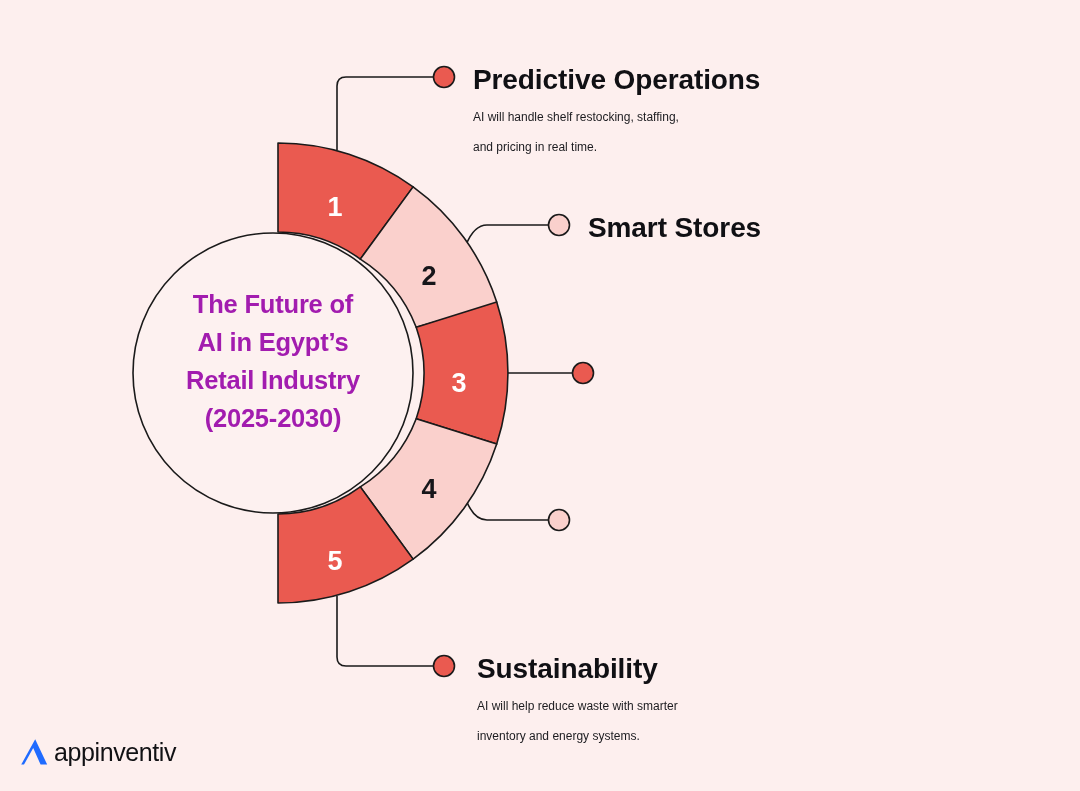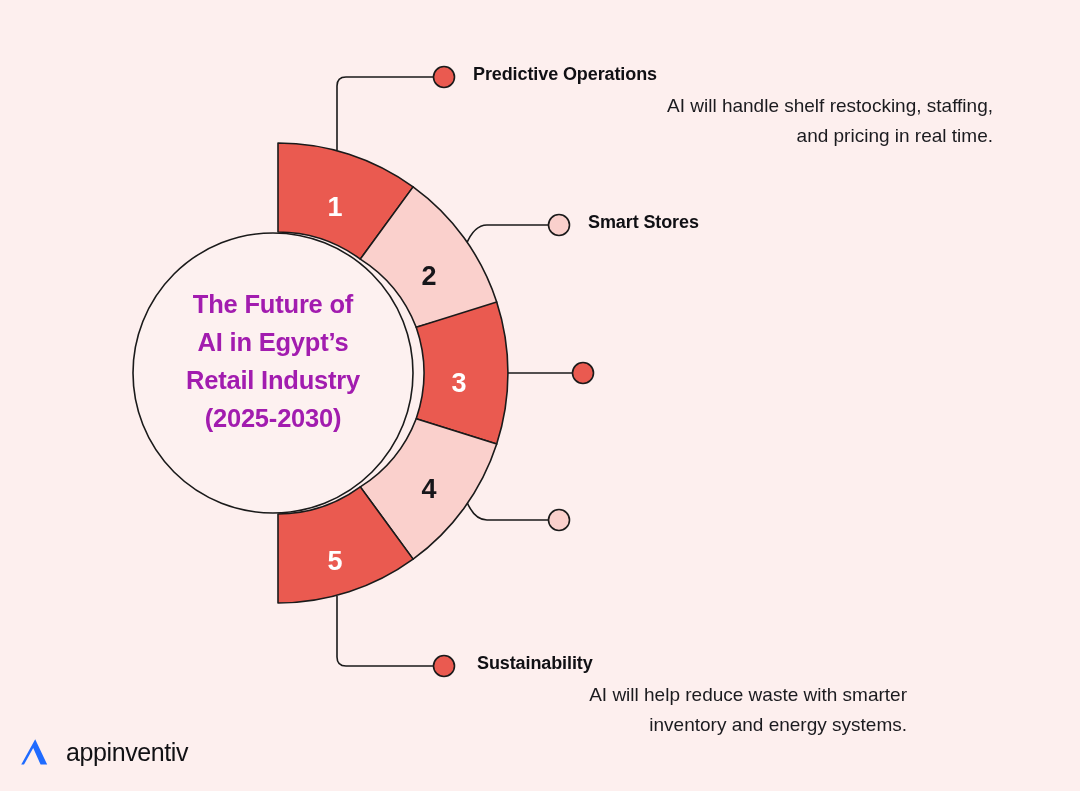--- a/index.html
+++ b/index.html
@@ -46,43 +46,42 @@
     color: #a21caf;
     letter-spacing: -0.2px;
     pointer-events: none;
   }
 
   .item {
     position: absolute;
   }
   .item-title {
     font-weight: 700;
-    font-size: 18px;
+    font-size: 28px;
     color: #101014;
     letter-spacing: -0.1px;
     margin: 0 0 6px 0;
     white-space: nowrap;
   }
   .item-desc {
     font-weight: 400;
-    font-size: 19px;
+    font-size: 12px;
     line-height: 30px;
     color: #1b1b1f;
     margin: 0;
     white-space: pre-line;
-    text-align: right;
   }
 
   .logo {
     position: absolute;
     left: 18px;
     top: 735px;
     display: flex;
     align-items: center;
-    gap: 14px;
+    gap: 2px;
   }
   .logo-mark { display: block; }
   .logo-text {
     font-size: 25px;
     font-weight: 400;
     color: #111114;
     letter-spacing: -0.4px;
     line-height: 1;
   }
 </style>

